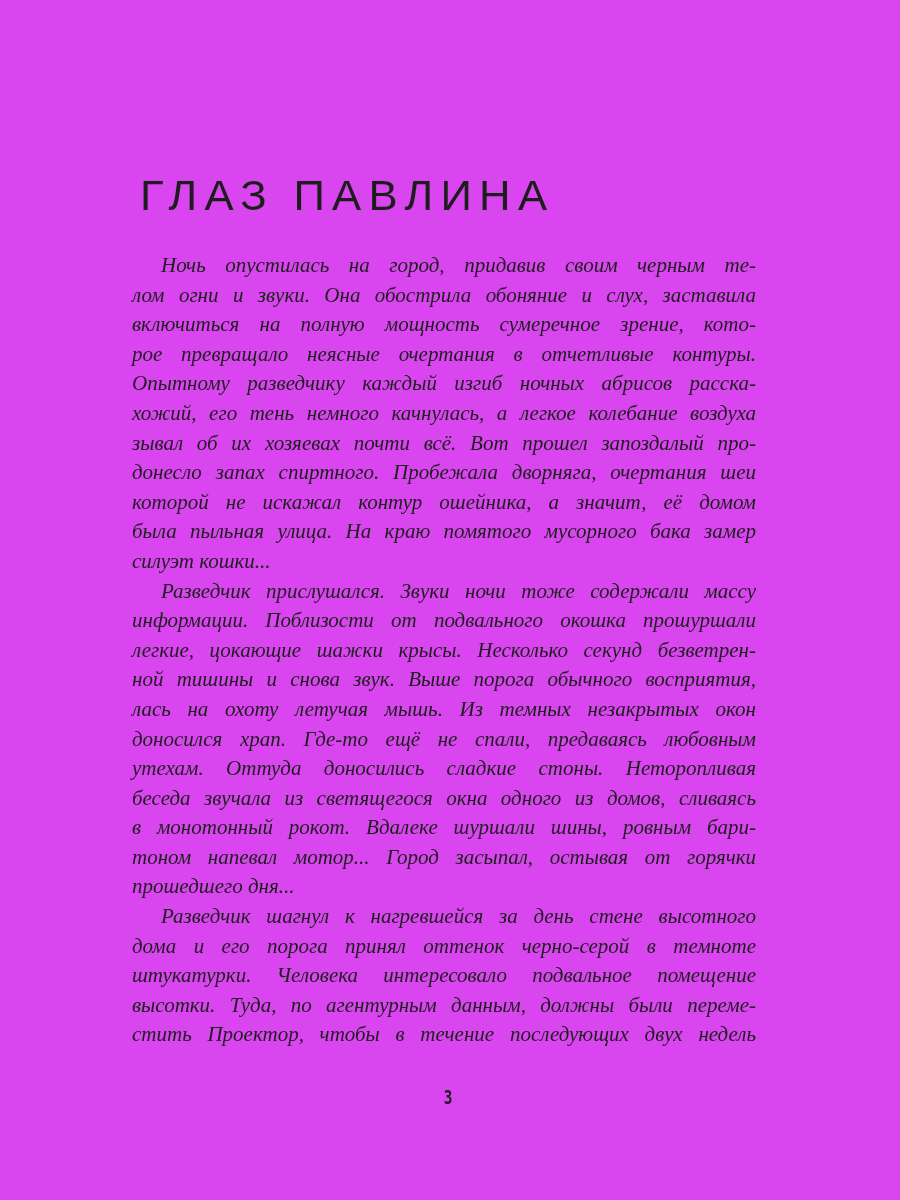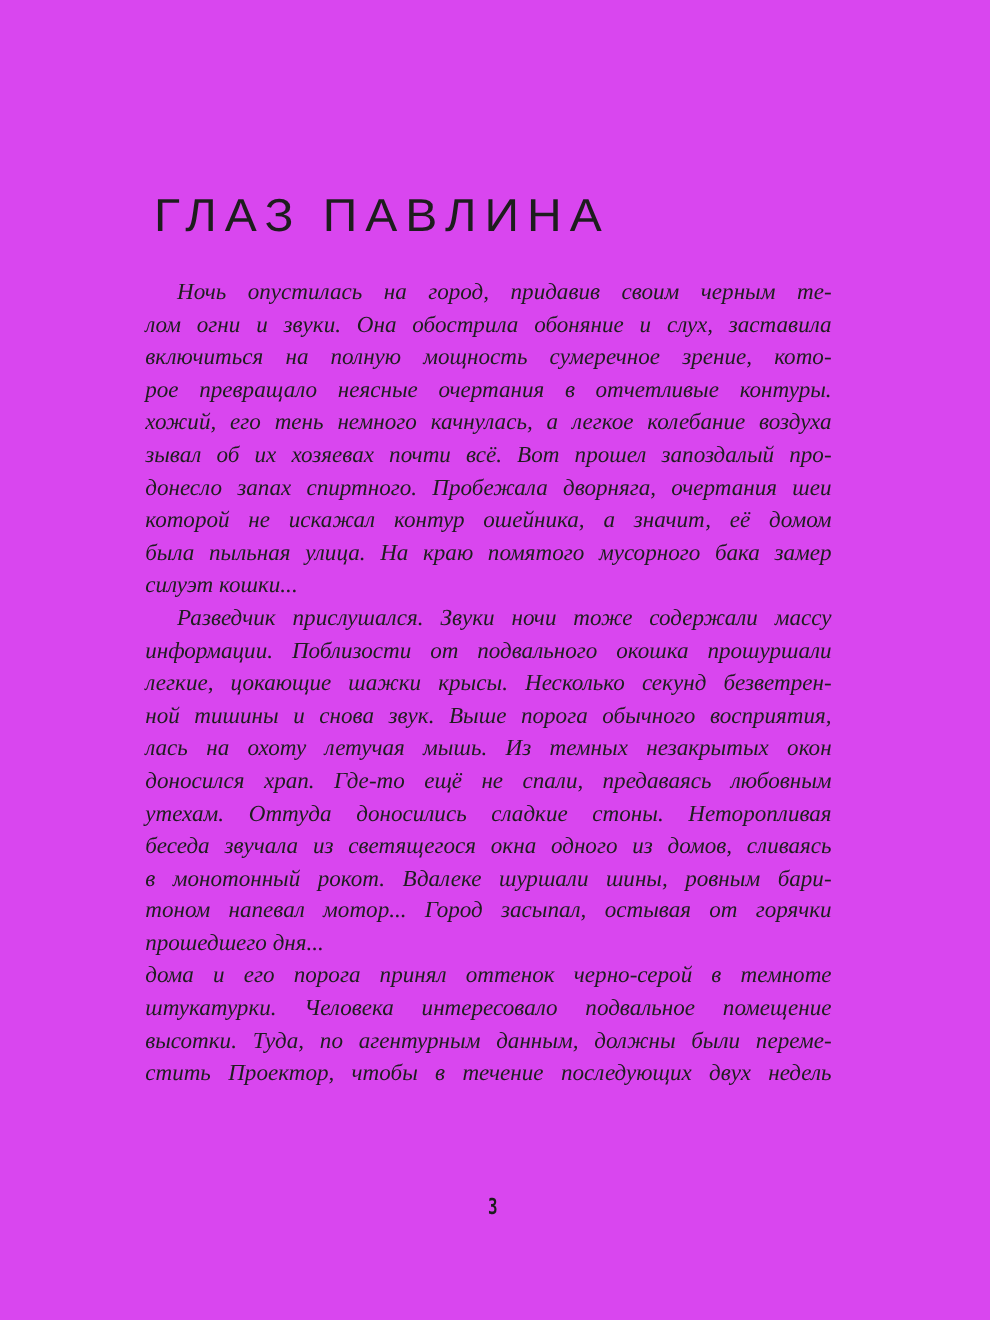--- a/index.html
+++ b/index.html
@@ -72,37 +72,39 @@
 <body>
 
 <div class="page">
   <h1 class="title">ГЛАЗ ПАВЛИНА</h1>
 
   <div class="body-text" id="body-text">
       <div class="line indent">Ночь опустилась на город, придавив своим черным те-</div>
       <div class="line">лом огни и звуки. Она обострила обоняние и слух, заставила</div>
       <div class="line">включиться на полную мощность сумеречное зрение, кото-</div>
       <div class="line">рое превращало неясные очертания в отчетливые контуры.</div>
+      <div class="line">Опытному разведчику каждый изгиб ночных абрисов расска-</div>
       <div class="line">хожий, его тень немного качнулась, а легкое колебание воздуха</div>
       <div class="line">зывал об их хозяевах почти всё. Вот прошел запоздалый про-</div>
       <div class="line">донесло запах спиртного. Пробежала дворняга, очертания шеи</div>
       <div class="line">которой не искажал контур ошейника, а значит, её домом</div>
       <div class="line">была пыльная улица. На краю помятого мусорного бака замер</div>
       <div class="line short">силуэт кошки...</div>
       <div class="line indent">Разведчик прислушался. Звуки ночи тоже содержали массу</div>
       <div class="line">информации. Поблизости от подвального окошка прошуршали</div>
       <div class="line">легкие, цокающие шажки крысы. Несколько секунд безветрен-</div>
       <div class="line">ной тишины и снова звук. Выше порога обычного восприятия,</div>
       <div class="line">лась на охоту летучая мышь. Из темных незакрытых окон</div>
       <div class="line">доносился храп. Где-то ещё не спали, предаваясь любовным</div>
       <div class="line">утехам. Оттуда доносились сладкие стоны. Неторопливая</div>
       <div class="line">беседа звучала из светящегося окна одного из домов, сливаясь</div>
       <div class="line">в монотонный рокот. Вдалеке шуршали шины, ровным бари-</div>
       <div class="line">тоном напевал мотор... Город засыпал, остывая от горячки</div>
       <div class="line short">прошедшего дня...</div>
+      <div class="line indent">Разведчик шагнул к нагревшейся за день стене высотного</div>
       <div class="line">дома и его порога принял оттенок черно-серой в темноте</div>
       <div class="line">штукатурки. Человека интересовало подвальное помещение</div>
       <div class="line">высотки. Туда, по агентурным данным, должны были переме-</div>
       <div class="line">стить Проектор, чтобы в течение последующих двух недель</div>
     </div>
 
   <div class="folio">
     <span class="folio-num">3</span>
   </div>
 </div>

